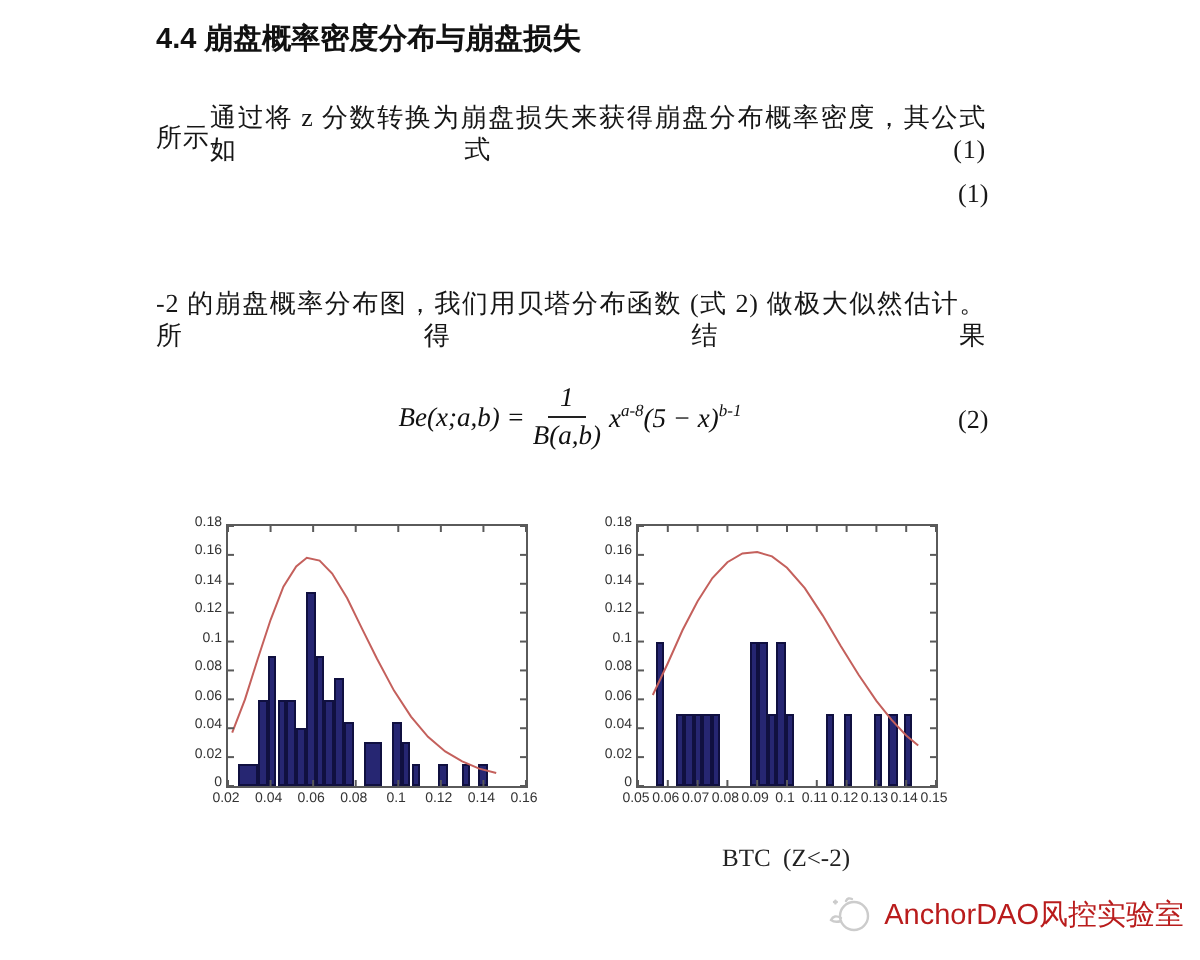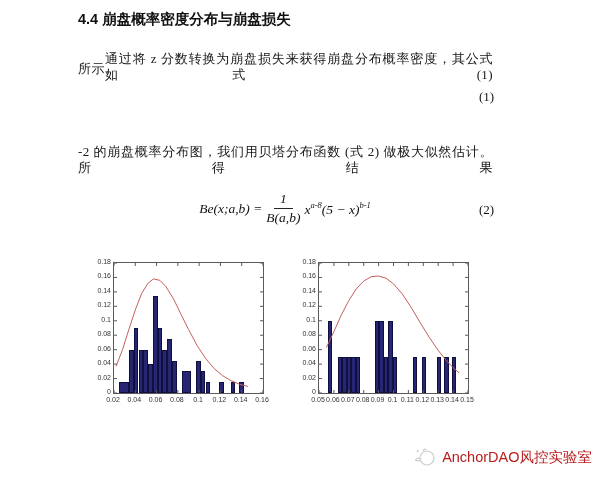--- a/index.html
+++ b/index.html
@@ -209,20 +209,21 @@
           <line x1="0" y1="43.33333333333334" x2="3" y2="43.33333333333334" stroke="#5a5a5a" stroke-width="1"></line>
           <line x1="149" y1="43.33333333333334" x2="146" y2="43.33333333333334" stroke="#5a5a5a" stroke-width="1"></line>
           <line x1="0" y1="28.88888888888887" x2="3" y2="28.88888888888887" stroke="#5a5a5a" stroke-width="1"></line>
           <line x1="149" y1="28.88888888888887" x2="146" y2="28.88888888888887" stroke="#5a5a5a" stroke-width="1"></line>
           <line x1="0" y1="14.444444444444443" x2="3" y2="14.444444444444443" stroke="#5a5a5a" stroke-width="1"></line>
           <line x1="149" y1="14.444444444444443" x2="146" y2="14.444444444444443" stroke="#5a5a5a" stroke-width="1"></line>
           <line x1="0" y1="0" x2="3" y2="0" stroke="#5a5a5a" stroke-width="1"></line>
           <line x1="149" y1="0" x2="146" y2="0" stroke="#5a5a5a" stroke-width="1"></line>
         </svg>
       </div>
+    <div class="caption">BTC  (Z&lt;-2)</div>
   <span class="ticklabel xlab" style="left: 7px; top: 143px;">0.05</span>
       <span class="ticklabel xlab" style="left: 21.9px; top: 143px;">0.06</span>
       <span class="ticklabel xlab" style="left: 36.8px; top: 143px;">0.07</span>
       <span class="ticklabel xlab" style="left: 51.7px; top: 143px;">0.08</span>
       <span class="ticklabel xlab" style="left: 66.6px; top: 143px;">0.09</span>
       <span class="ticklabel xlab" style="left: 81.5px; top: 143px;">0.1</span>
       <span class="ticklabel xlab" style="left: 96.4px; top: 143px;">0.11</span>
       <span class="ticklabel xlab" style="left: 111.3px; top: 143px;">0.12</span>
       <span class="ticklabel xlab" style="left: 126.2px; top: 143px;">0.13</span>
       <span class="ticklabel xlab" style="left: 141.1px; top: 143px;">0.14</span>

